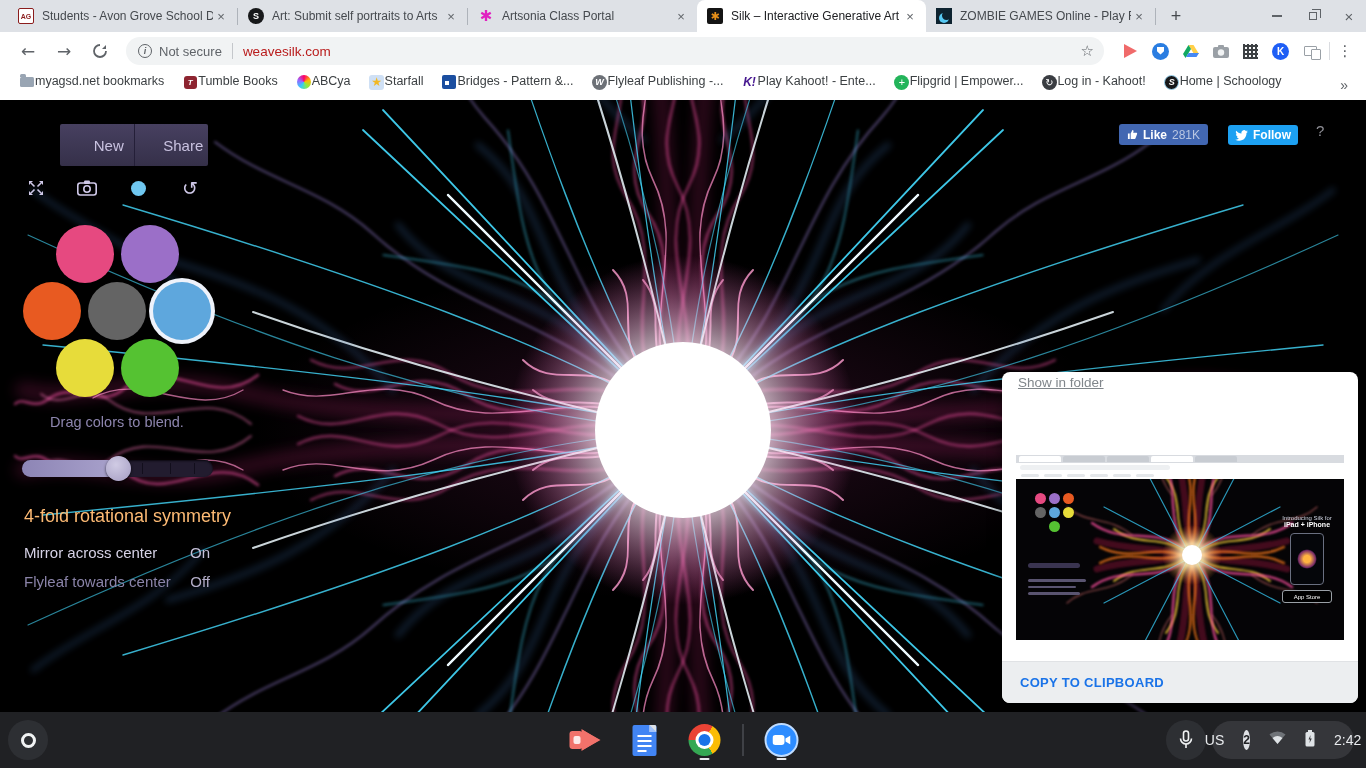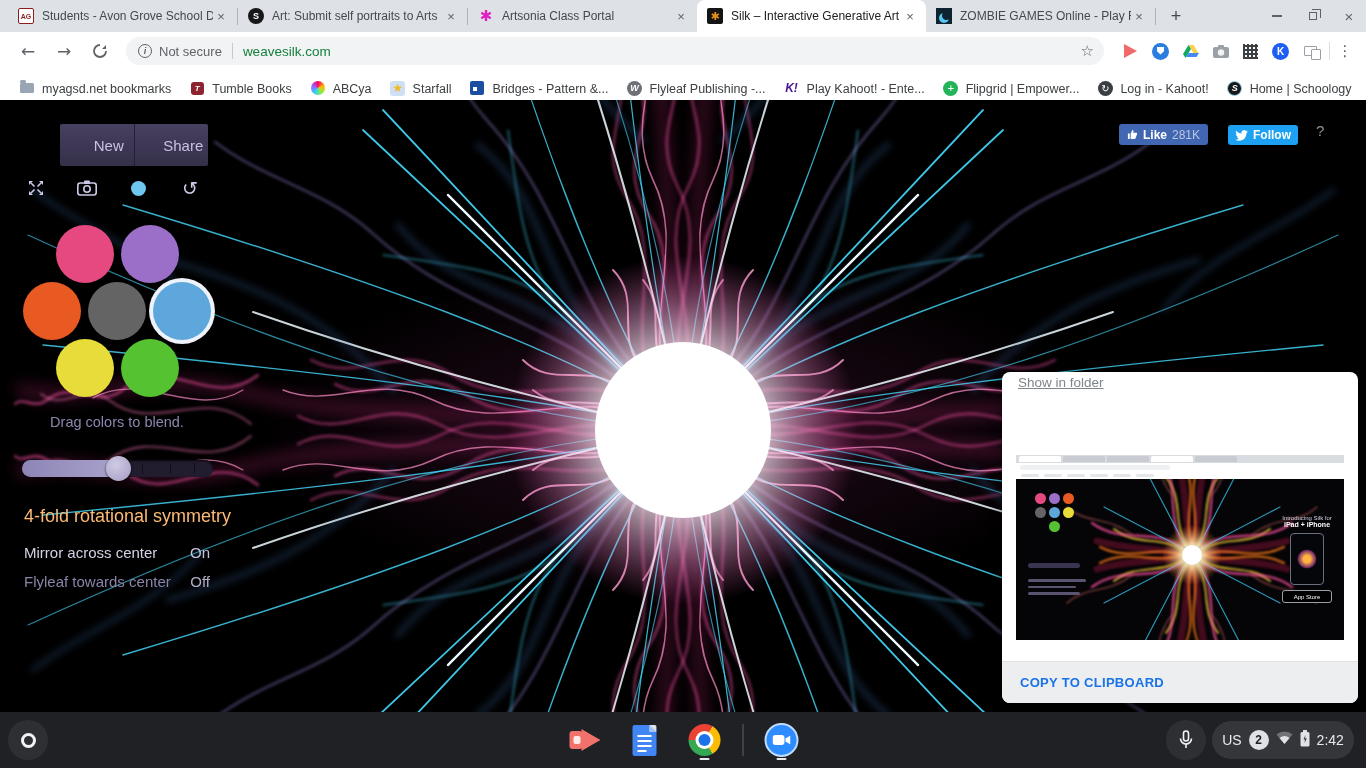--- a/index.html
+++ b/index.html
@@ -32,38 +32,38 @@
   .wb-restore:before { content:""; position:absolute; left:2px; top:-4.5px; width:8px; height:8px; border-top:1.5px solid #5f6368; border-right:1.5px solid #5f6368; }
   .wb-close { font-size:15px; }
 
   
   #toolbar { position:absolute; left:0; top:32px; width:1366px; height:38px; background:#fff; display:flex; align-items:center; padding:0 10px; }
   .nav-ic { width:26px; height:26px; display:flex; align-items:center; justify-content:center; color:#5f6368; font-size:17px; margin:0 5px; cursor:pointer; }
   .omnibox { flex:1; height:28px; background:#f1f3f4; border-radius:14px; display:flex; align-items:center; padding:0 10px 0 12px; margin:0 8px; }
   .info-ic { width:14px; height:14px; border:1.4px solid #5f6368; border-radius:50%; color:#5f6368; font-size:9px; font-style:italic; font-weight:bold; display:flex; align-items:center; justify-content:center; }
   .sec-text { color:#5f6368; font-size:13px; margin:0 10px 0 7px; }
   .om-div { width:1px; height:16px; background:#c4c7cb; }
-  .url { color:#15803d; font-size:13.5px; margin-left:10px; flex:1; }
+  .url { color:#b91c1c; font-size:13.5px; margin-left:10px; flex:1; }
   .star-ic { color:#5f6368; font-size:15px; cursor:pointer; }
   .ext-row { display:flex; align-items:center; gap:13px; margin:0 6px 0 10px; }
   .ext { width:17px; height:17px; display:flex; align-items:center; justify-content:center; cursor:pointer; position:relative; }
   .ext-cast { width:0; height:0; border-left:13px solid #f06a6a; border-top:7px solid transparent; border-bottom:7px solid transparent; }
   .ext-shield { width:17px; height:17px; border-radius:50%; background:#2a7de1; }
   .ext-shield i { position:absolute; left:5px; top:4px; width:7px; height:8px; background:#fff; clip-path:polygon(0 0,100% 0,100% 60%,50% 100%,0 60%); }
   .ext-cam { color:#8a8f94; }
   .ext-qr { width:15px; height:15px; background-image:repeating-linear-gradient(0deg,#3c4043 0 2px,transparent 2px 4px),repeating-linear-gradient(90deg,#3c4043 0 2px,#f8f9fa 2px 4px); }
   .ext-kami { width:17px; height:17px; border-radius:50%; background:#1e5ef5; color:#fff; font-size:10px; font-weight:bold; display:flex; align-items:center; justify-content:center; }
   .ext-dual { width:13px; height:10px; border:1.5px solid #9aa0a6; border-radius:1px; position:relative; }
   .ext-dual:before { content:""; position:absolute; right:-5px; top:2px; width:8px; height:9px; border:1.5px solid #9aa0a6; background:#fff; border-radius:1px; }
   .tb-sep { width:1px; height:18px; background:#dadce0; margin:0 4px; }
   .menu-ic { color:#5f6368; font-size:15px; letter-spacing:0; width:22px; text-align:center; cursor:pointer; }
 
   
   #bookmarks { position:absolute; left:0; top:70px; width:1366px; height:30px; background:#fff; display:flex; align-items:center; padding:0 10px; }
-  .bm { display:flex; align-items:flex-end; gap:7px; padding:0 9px; height:22px; cursor:pointer; }
+  .bm { display:flex; align-items:flex-start; padding:0 9px; height:22px; cursor:pointer; }
   .bm span.lbl { font-size:12.5px; color:#3c4043; white-space:nowrap; }
   .bm-ic { width:16px; height:16px; display:flex; align-items:center; justify-content:center; flex:0 0 16px; }
   .ic-folder { width:14px; height:10px; background:#99a5b3; border-radius:1.5px; position:relative; }
   .ic-folder:before { content:""; position:absolute; left:0; top:-3px; width:6px; height:3px; background:#99a5b3; border-radius:1.5px 1.5px 0 0; }
   .ic-tumble { width:13px; height:13px; border-radius:3px; background:#8d2430; color:#fff; font-size:8px; font-weight:bold; display:flex; align-items:center; justify-content:center; }
   .ic-abcya { width:14px; height:14px; border-radius:50%; background:conic-gradient(#f06,#fb0,#8e4,#3cf,#96f,#f06); }
   .ic-starfall { width:15px; height:15px; border-radius:3px; background:#cfe0f5; color:#f2b824; font-size:12px; line-height:15px; text-align:center; }
   .ic-bridges { width:14px; height:14px; background:#1b4ea0; border-radius:2px; position:relative; }
   .ic-bridges:before { content:""; position:absolute; left:3px; top:6px; width:4px; height:4px; background:#fff; box-shadow:5px-2px 0 #fff,5px -2px 0 #fff; }
   .ic-flyleaf { width:15px; height:15px; border-radius:50%; background:#6d7177; color:#fff; font-size:9px; font-weight:bold; display:flex; align-items:center; justify-content:center; }
@@ -148,21 +148,21 @@
   .app .run { position:absolute; bottom:2px; left:50%; transform:translateX(-50%); width:10px; height:2.5px; background:#e8eaed; border-radius:2px; }
   .shelf-sep { width:1px; height:32px; background:#5f6368; }
   .chrome-logo { width:32px; height:32px; border-radius:50%; background:conic-gradient(from 30deg,#fbbc05 0 120deg,#34a853 120deg 240deg,#ea4335 240deg 360deg); position:relative; }
   .chrome-logo:before { content:""; position:absolute; left:7px; top:7px; width:18px; height:18px; border-radius:50%; background:#fff; }
   .chrome-logo:after { content:""; position:absolute; left:10px; top:10px; width:12px; height:12px; border-radius:50%; background:#1a73e8; }
   .zoom-logo { width:34px; height:34px; border-radius:50%; background:#2d8cff; border:2px solid #bfdcff; display:flex; align-items:center; justify-content:center; }
   .docs-logo { width:24px; height:31px; background:#4285f4; border-radius:2px; position:relative; overflow:hidden; }
   .docs-logo:before { content:""; position:absolute; right:0; top:0; border-left:7px solid #a1c2fa; border-top:7px solid #dee1e6; border-left-color:#a1c2fa; }
   .docs-logo i { position:absolute; left:5px; width:14px; height:2px; background:#fff; }
   .mic-btn { position:absolute; left:1166px; top:8px; width:40px; height:40px; border-radius:50%; background:#2d2f33; display:flex; align-items:center; justify-content:center; cursor:pointer; }
-  .status-pill { position:absolute; left:1212px; top:9px; width:142px; height:38px; border-radius:19px; background:#35363a; display:flex; align-items:center; justify-content:center; gap:7px; cursor:pointer; }
+  .status-pill { position:absolute; left:1212px; top:9px; width:142px; height:38px; border-radius:19px; background:#35363a; display:flex; align-items:center; justify-content:center; gap:19px; cursor:pointer; }
   .kb-label { color:#e8eaed; font-size:14px; }
   .badge2 { width:20px; height:20px; border-radius:50%; background:#dfe1e5; color:#202124; font-size:12px; font-weight:bold; display:flex; align-items:center; justify-content:center; }
   .clock { color:#e8eaed; font-size:14px; }
 </style>
 </head>
 <body>
 
 <div id="tabstrip">
   <div class="tabs">
     <div class="tab">

